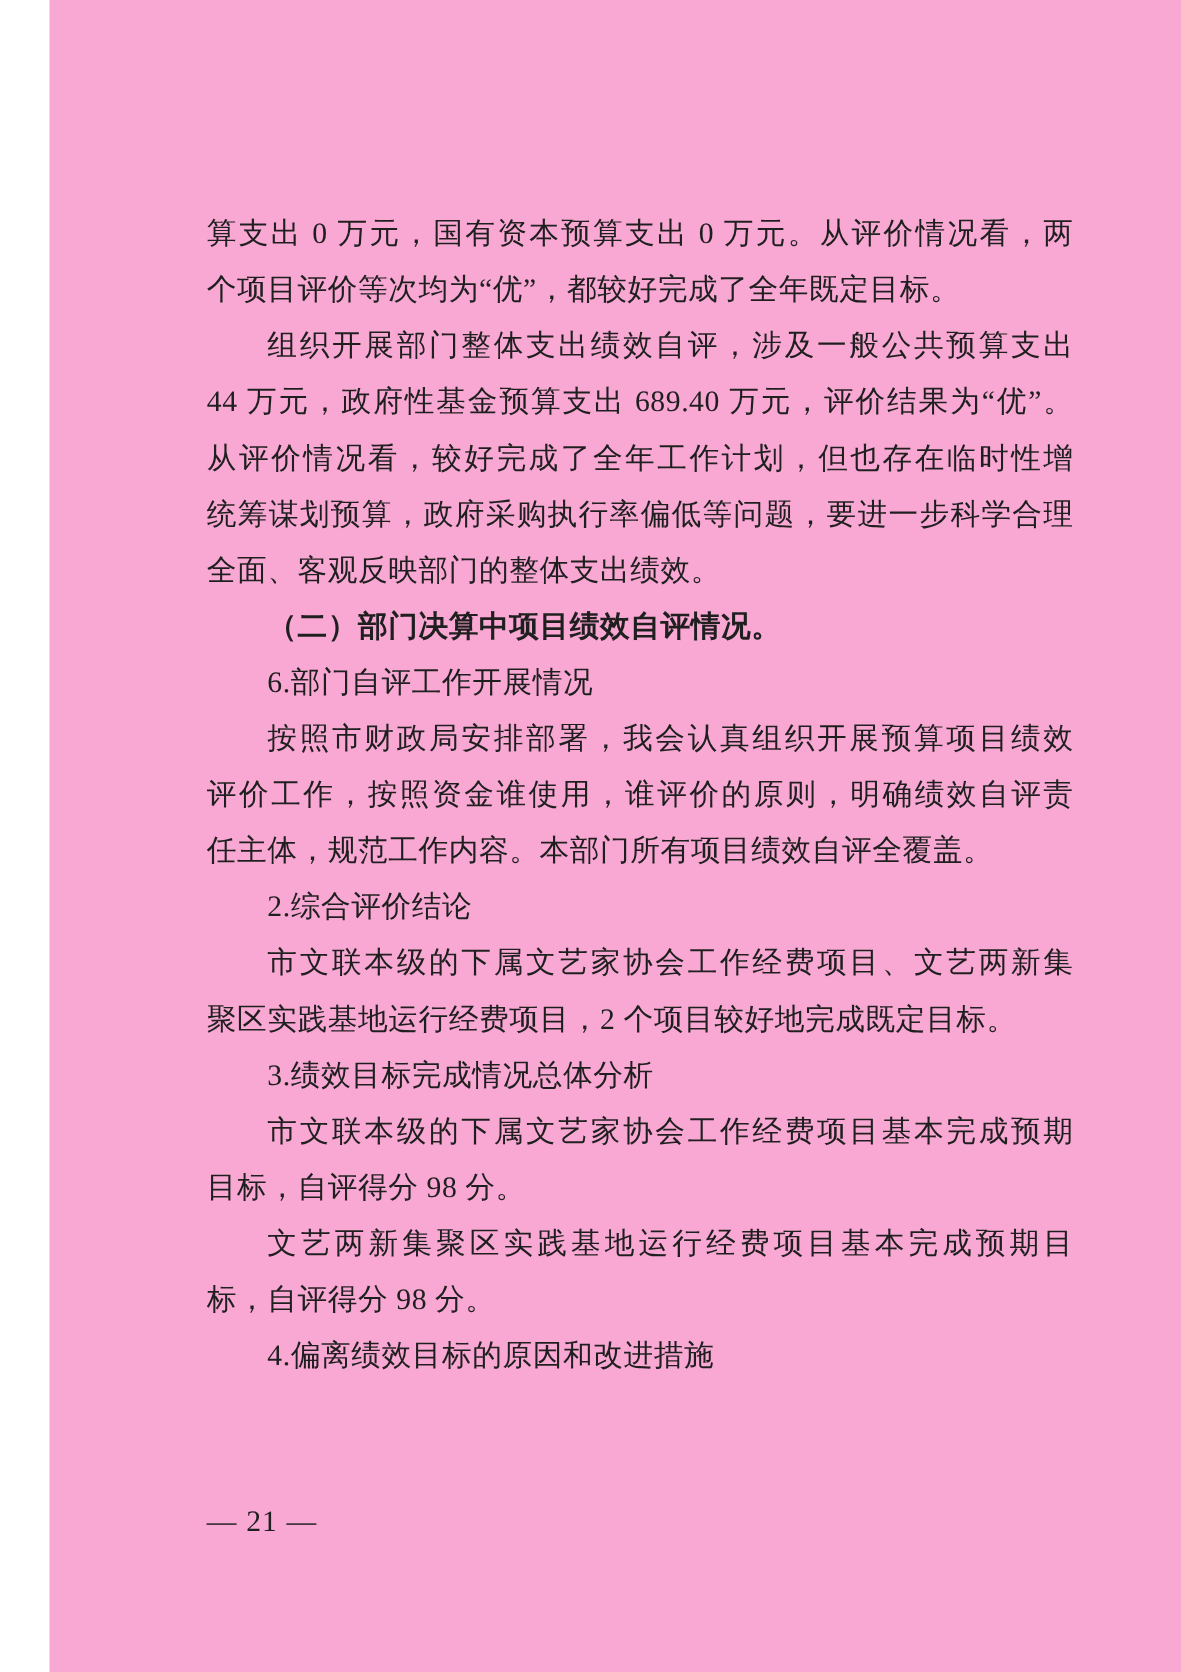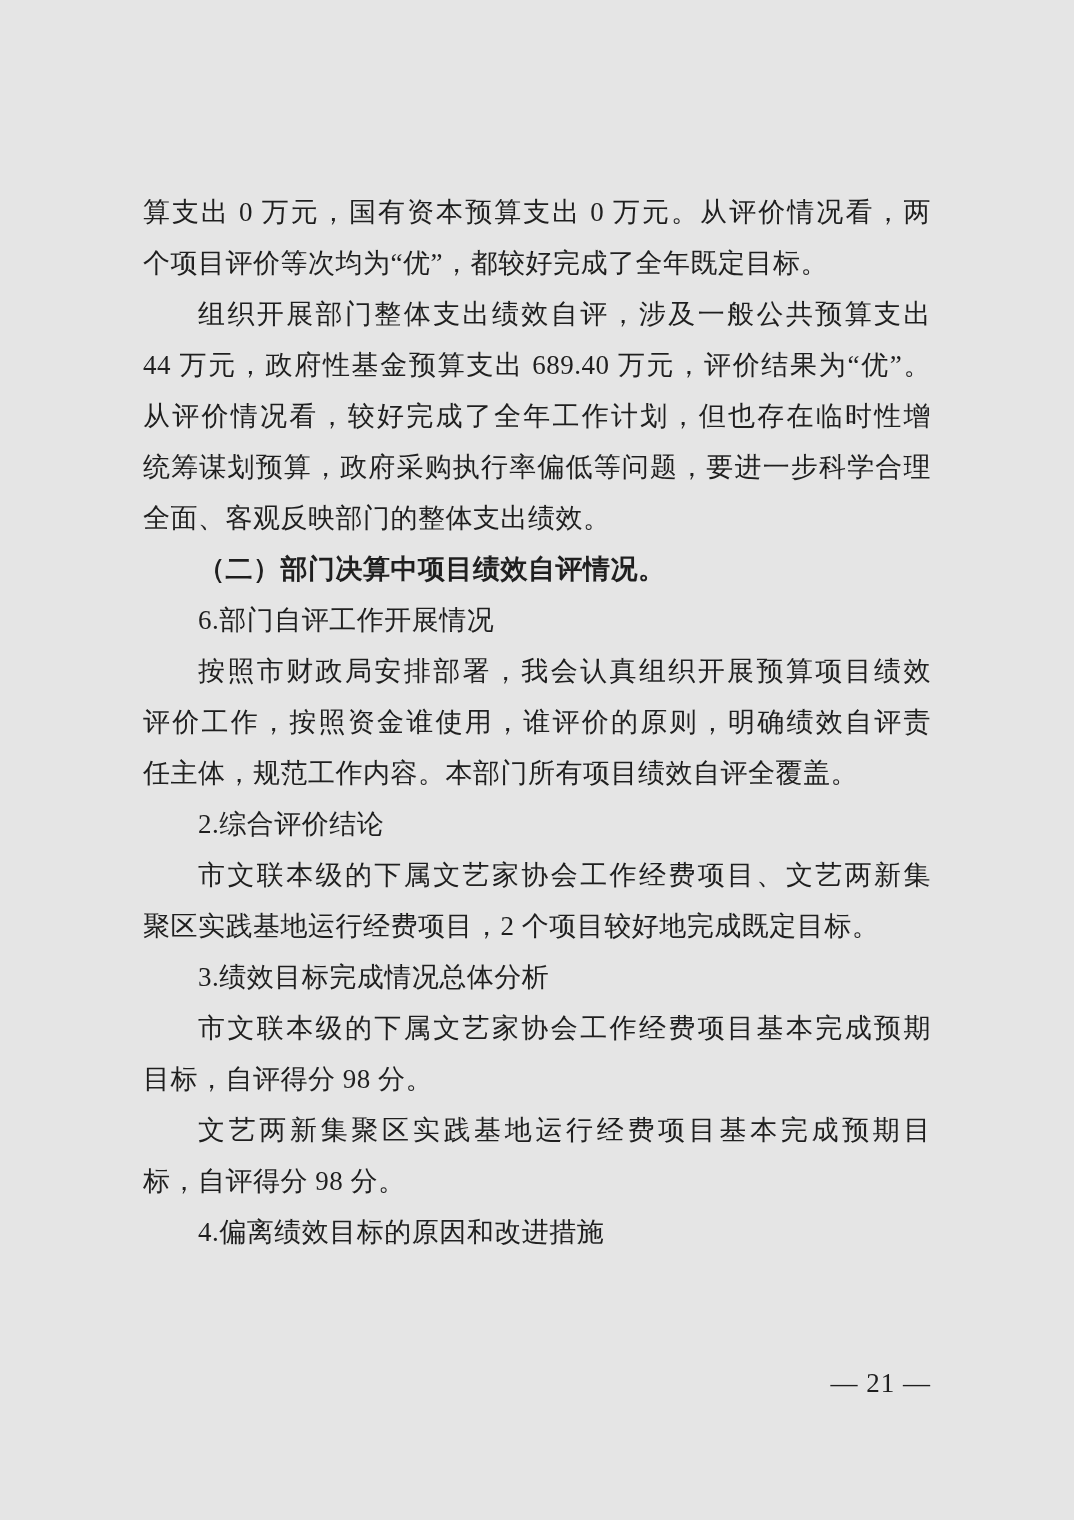--- a/index.html
+++ b/index.html
@@ -10,21 +10,22 @@
   body {
     width: 1074px;
     height: 1520px;
     position: relative;
     overflow: hidden;
     font-family: "Liberation Serif", "DejaVu Serif", serif;
   }
   .page {
     position: absolute;
     inset: 0;
-    background: #e5e5e5;
+    background: #f9a8d4;
+    margin-left: 45px;
   }
   .doc-body {
     position: absolute;
     left: 143px;
     top: 187px;
     width: 788px;
     font-size: 27px;
     line-height: 51px;
     color: #1f1f1f;
     letter-spacing: 0.5px;
@@ -43,21 +44,20 @@
     text-indent: 55px;
   }
   .text-line.bold {
     font-weight: 700;
   }
   .page-footer {
     position: absolute;
     left: 143px;
     top: 1366px;
     width: 788px;
-    text-align: right;
     font-size: 27px;
     line-height: 34px;
     color: #1f1f1f;
     letter-spacing: 1px;
   }
 </style>
 </head>
 <body>
 
 <div class="page">

